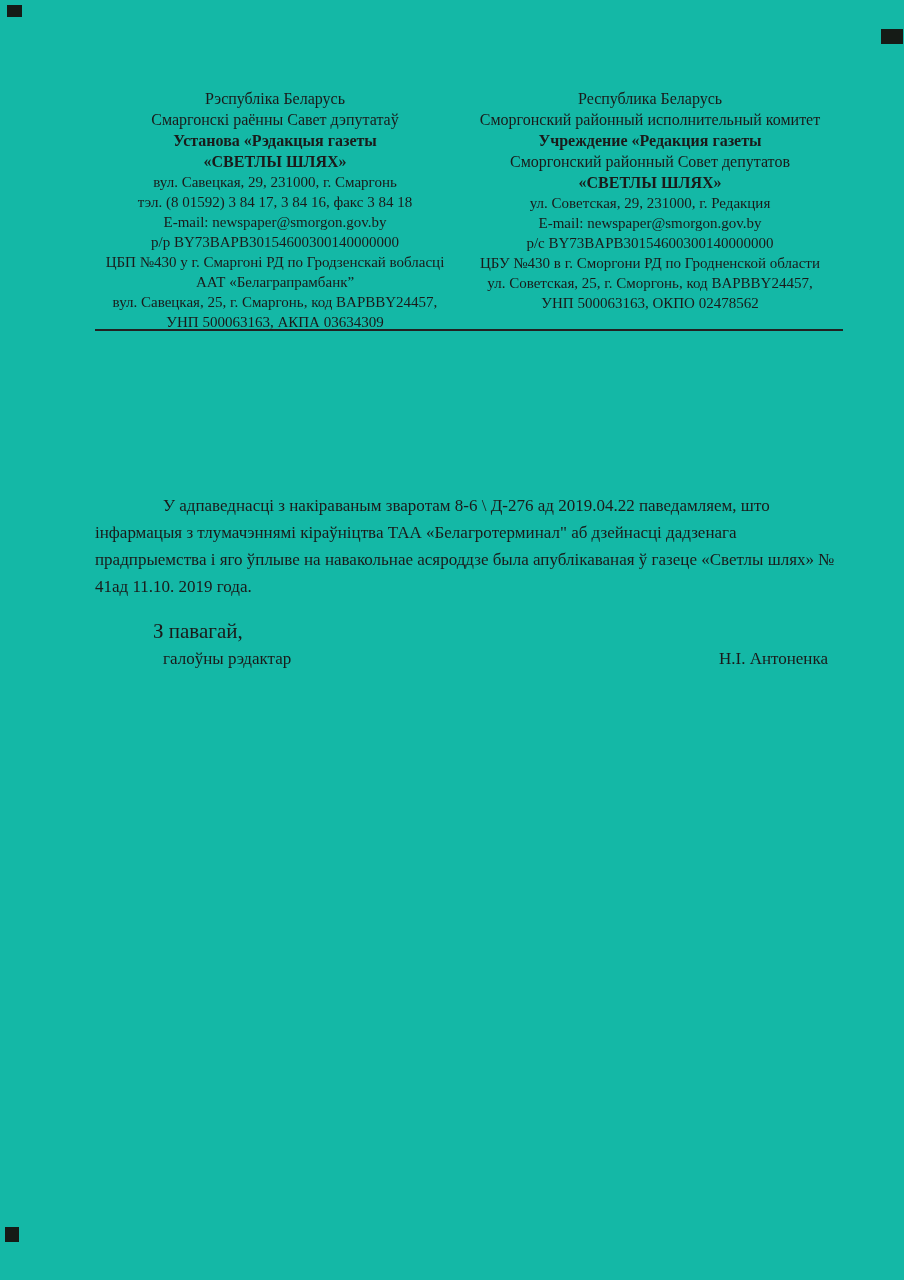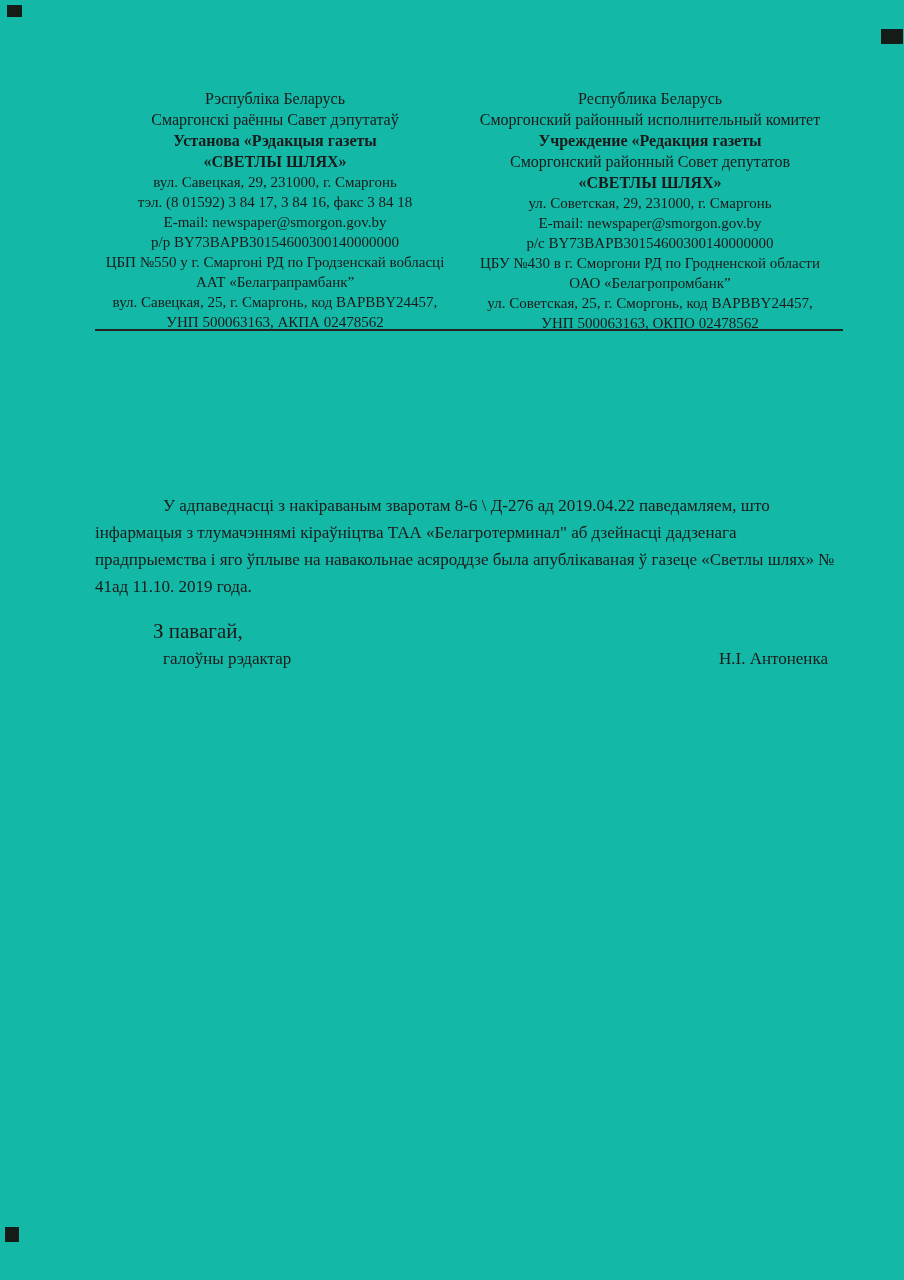--- a/index.html
+++ b/index.html
@@ -81,36 +81,35 @@
   <div class="letterhead">
     <div class="lh-col left">
       <div class="lh-line lg">Рэспубліка Беларусь</div>
       <div class="lh-line lg">Смаргонскі раённы Савет дэпутатаў</div>
       <div class="lh-line lg bold">Установа «Рэдакцыя газеты</div>
       <div class="lh-line lg bold">«СВЕТЛЫ ШЛЯХ»</div>
       <div class="lh-line sm">вул. Савецкая, 29, 231000, г. Смаргонь</div>
       <div class="lh-line sm">тэл. (8 01592) 3 84 17, 3 84 16, факс 3 84 18</div>
       <div class="lh-line sm">E-mail: newspaper@smorgon.gov.by</div>
       <div class="lh-line sm">р/р BY73BAPB30154600300140000000</div>
-      <div class="lh-line sm">ЦБП №550 у  г. Смаргоні РД по Гродзенскай вобласці</div>
+      <div class="lh-line sm">ЦБП №430 у  г. Смаргоні РД по Гродзенскай вобласці</div>
       <div class="lh-line sm">ААТ «Белаграпрамбанк”</div>
       <div class="lh-line sm">вул. Савецкая, 25, г. Смаргонь, код BAPBBY24457,</div>
-      <div class="lh-line sm">УНП 500063163, АКПА 02478562</div>
+      <div class="lh-line sm">УНП 500063163, АКПА 03634309</div>
     </div>
     <div class="lh-col right">
       <div class="lh-line lg">Республика Беларусь</div>
       <div class="lh-line lg">Сморгонский районный исполнительный комитет</div>
       <div class="lh-line lg bold">Учреждение «Редакция газеты</div>
       <div class="lh-line lg">Сморгонский районный Совет депутатов</div>
       <div class="lh-line lg bold">«СВЕТЛЫ ШЛЯХ»</div>
-      <div class="lh-line sm">ул. Советская, 29, 231000, г. Смаргонь</div>
+      <div class="lh-line sm">ул. Советская, 29, 231000, г. Редакция</div>
       <div class="lh-line sm">E-mail: newspaper@smorgon.gov.by</div>
       <div class="lh-line sm">р/с BY73BAPB30154600300140000000</div>
       <div class="lh-line sm">ЦБУ №430 в г. Сморгони РД по Гродненской области</div>
-      <div class="lh-line sm">ОАО «Белагропромбанк”</div>
       <div class="lh-line sm">ул. Советская, 25, г. Сморгонь, код BAPBBY24457,</div>
       <div class="lh-line sm">УНП 500063163, ОКПО 02478562</div>
     </div>
   </div>
 
   <div class="separator"></div>
 
   <p class="body-text">У адпаведнасці з накіраваным зваротам 8-6 \ Д-276 ад 2019.04.22 паведамляем, што інфармацыя з тлумачэннямі кіраўніцтва ТАА «Белагротерминал" аб дзейнасці дадзенага прадпрыемства і яго ўплыве на навакольнае асяроддзе была апублікаваная ў газеце «Светлы шлях» № 41ад 11.10. 2019 года.</p>
 
   <div class="sig-closing">З павагай,</div>

